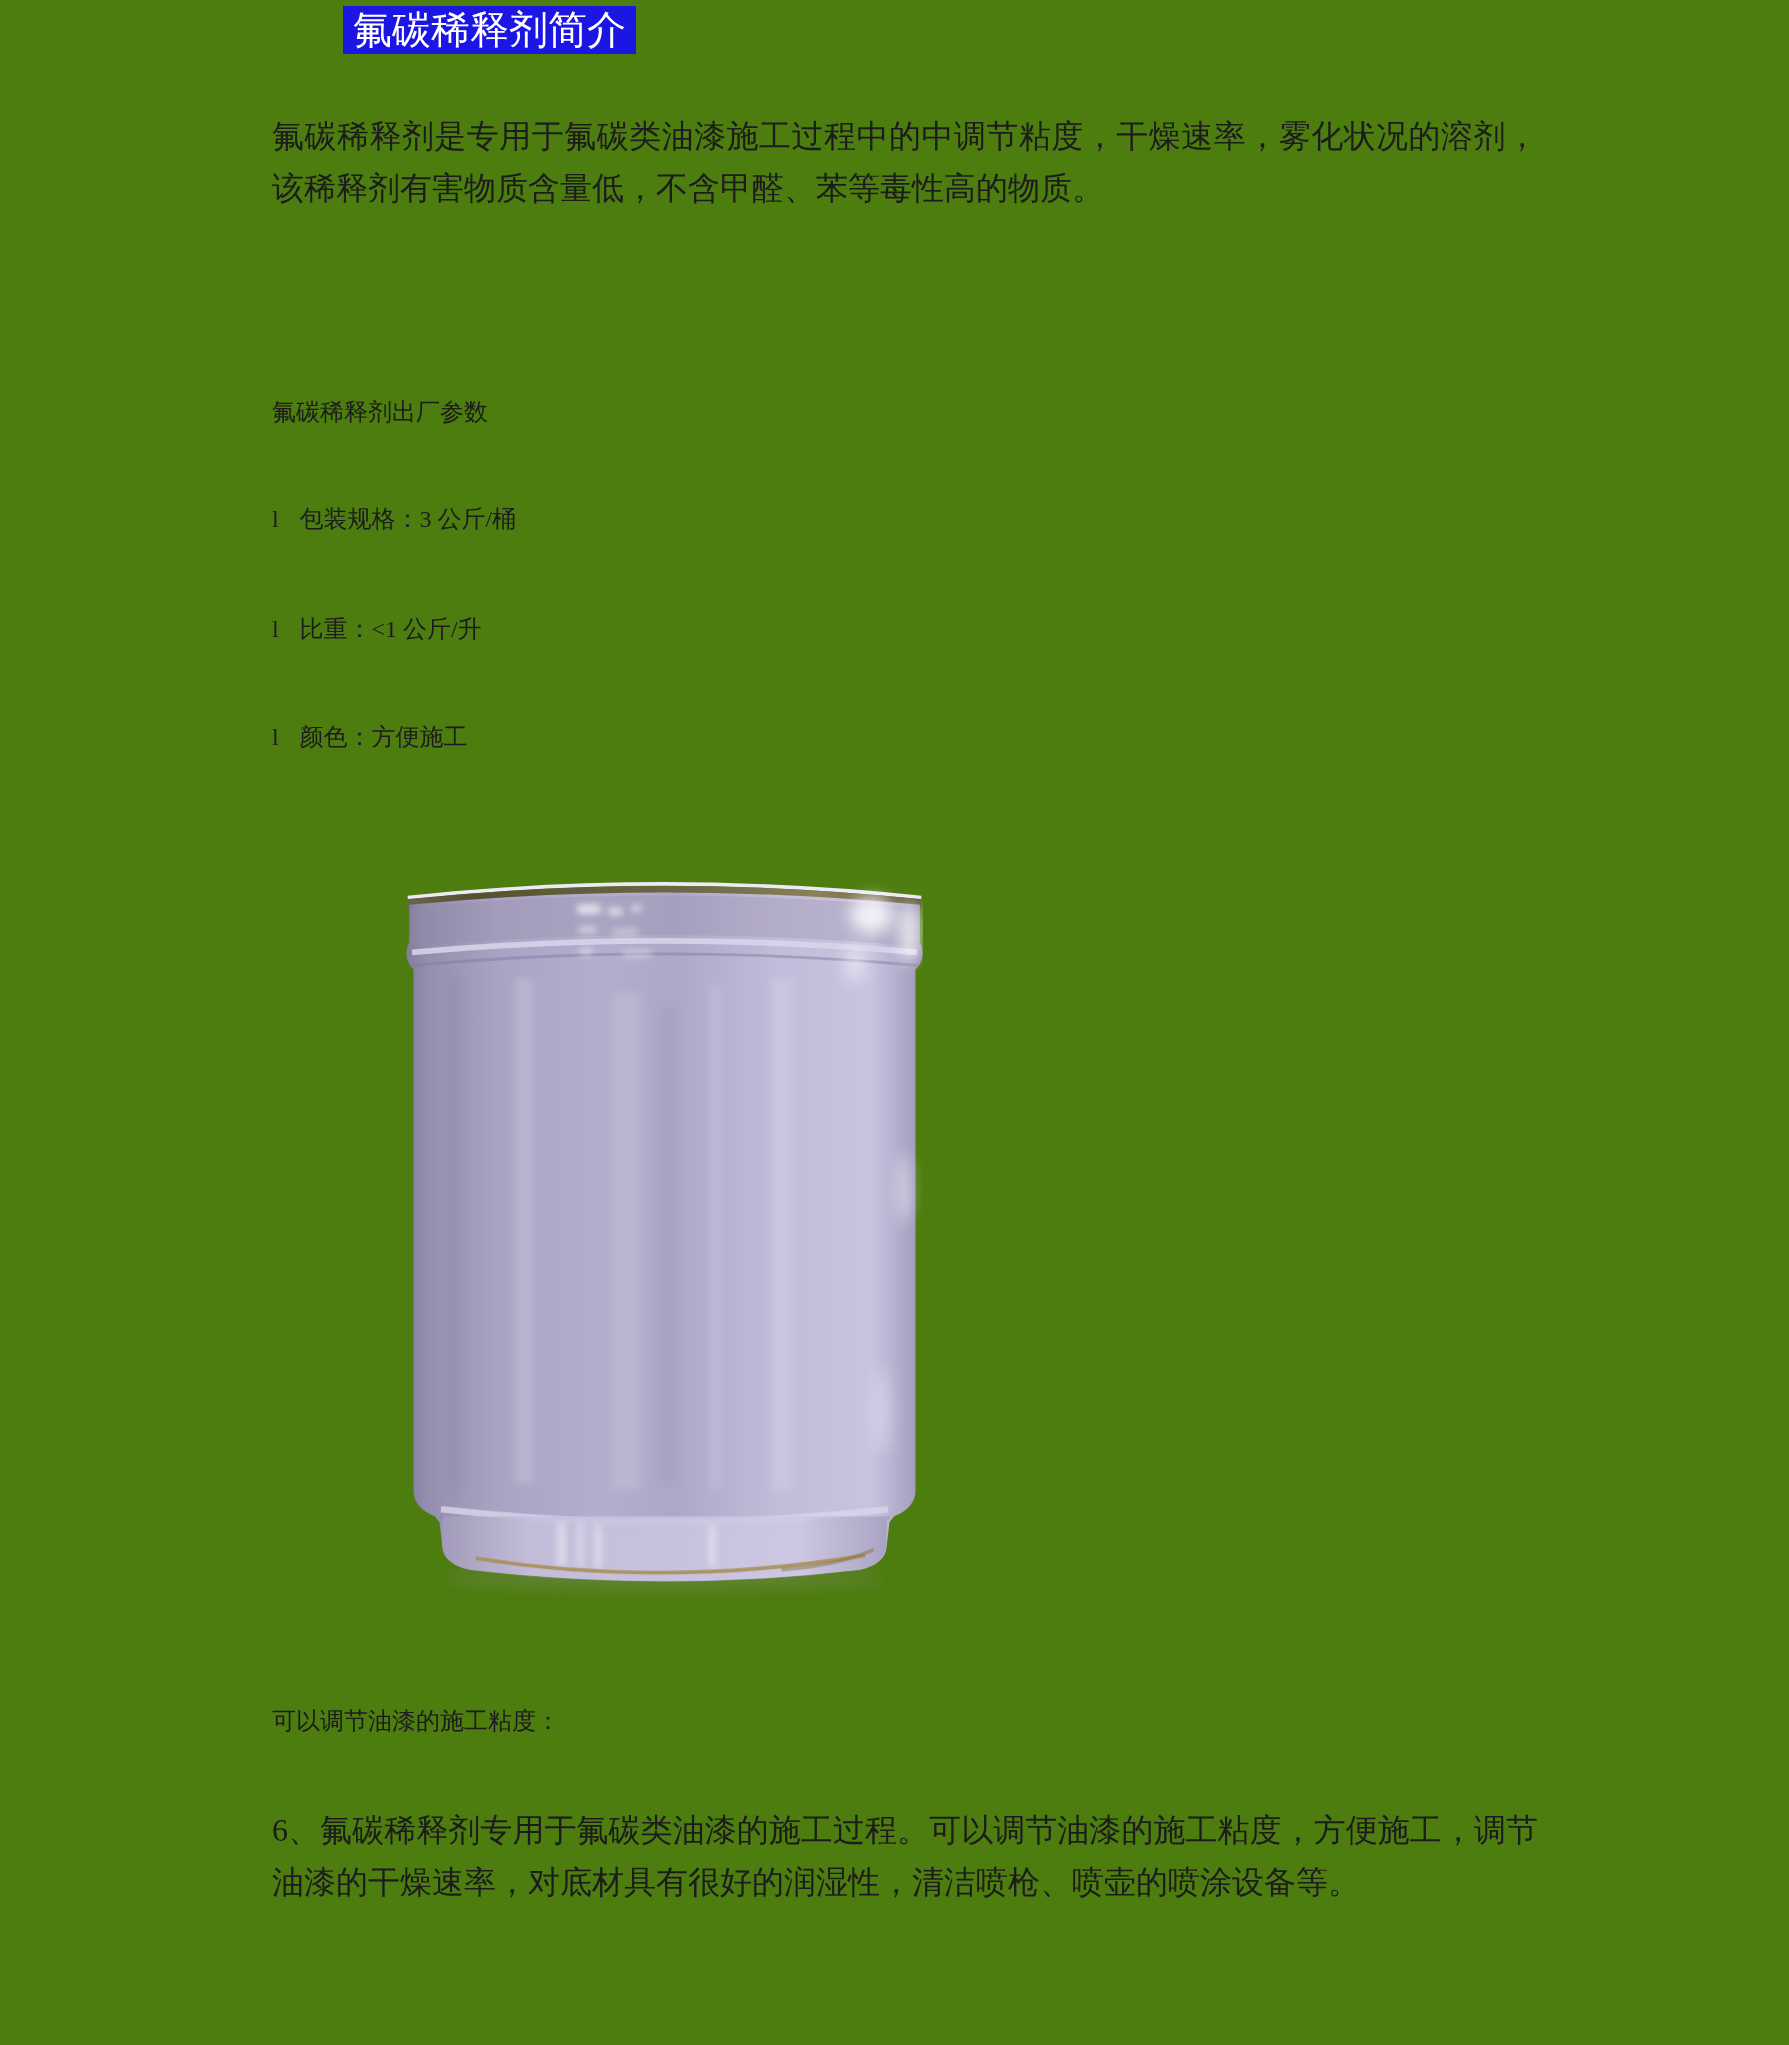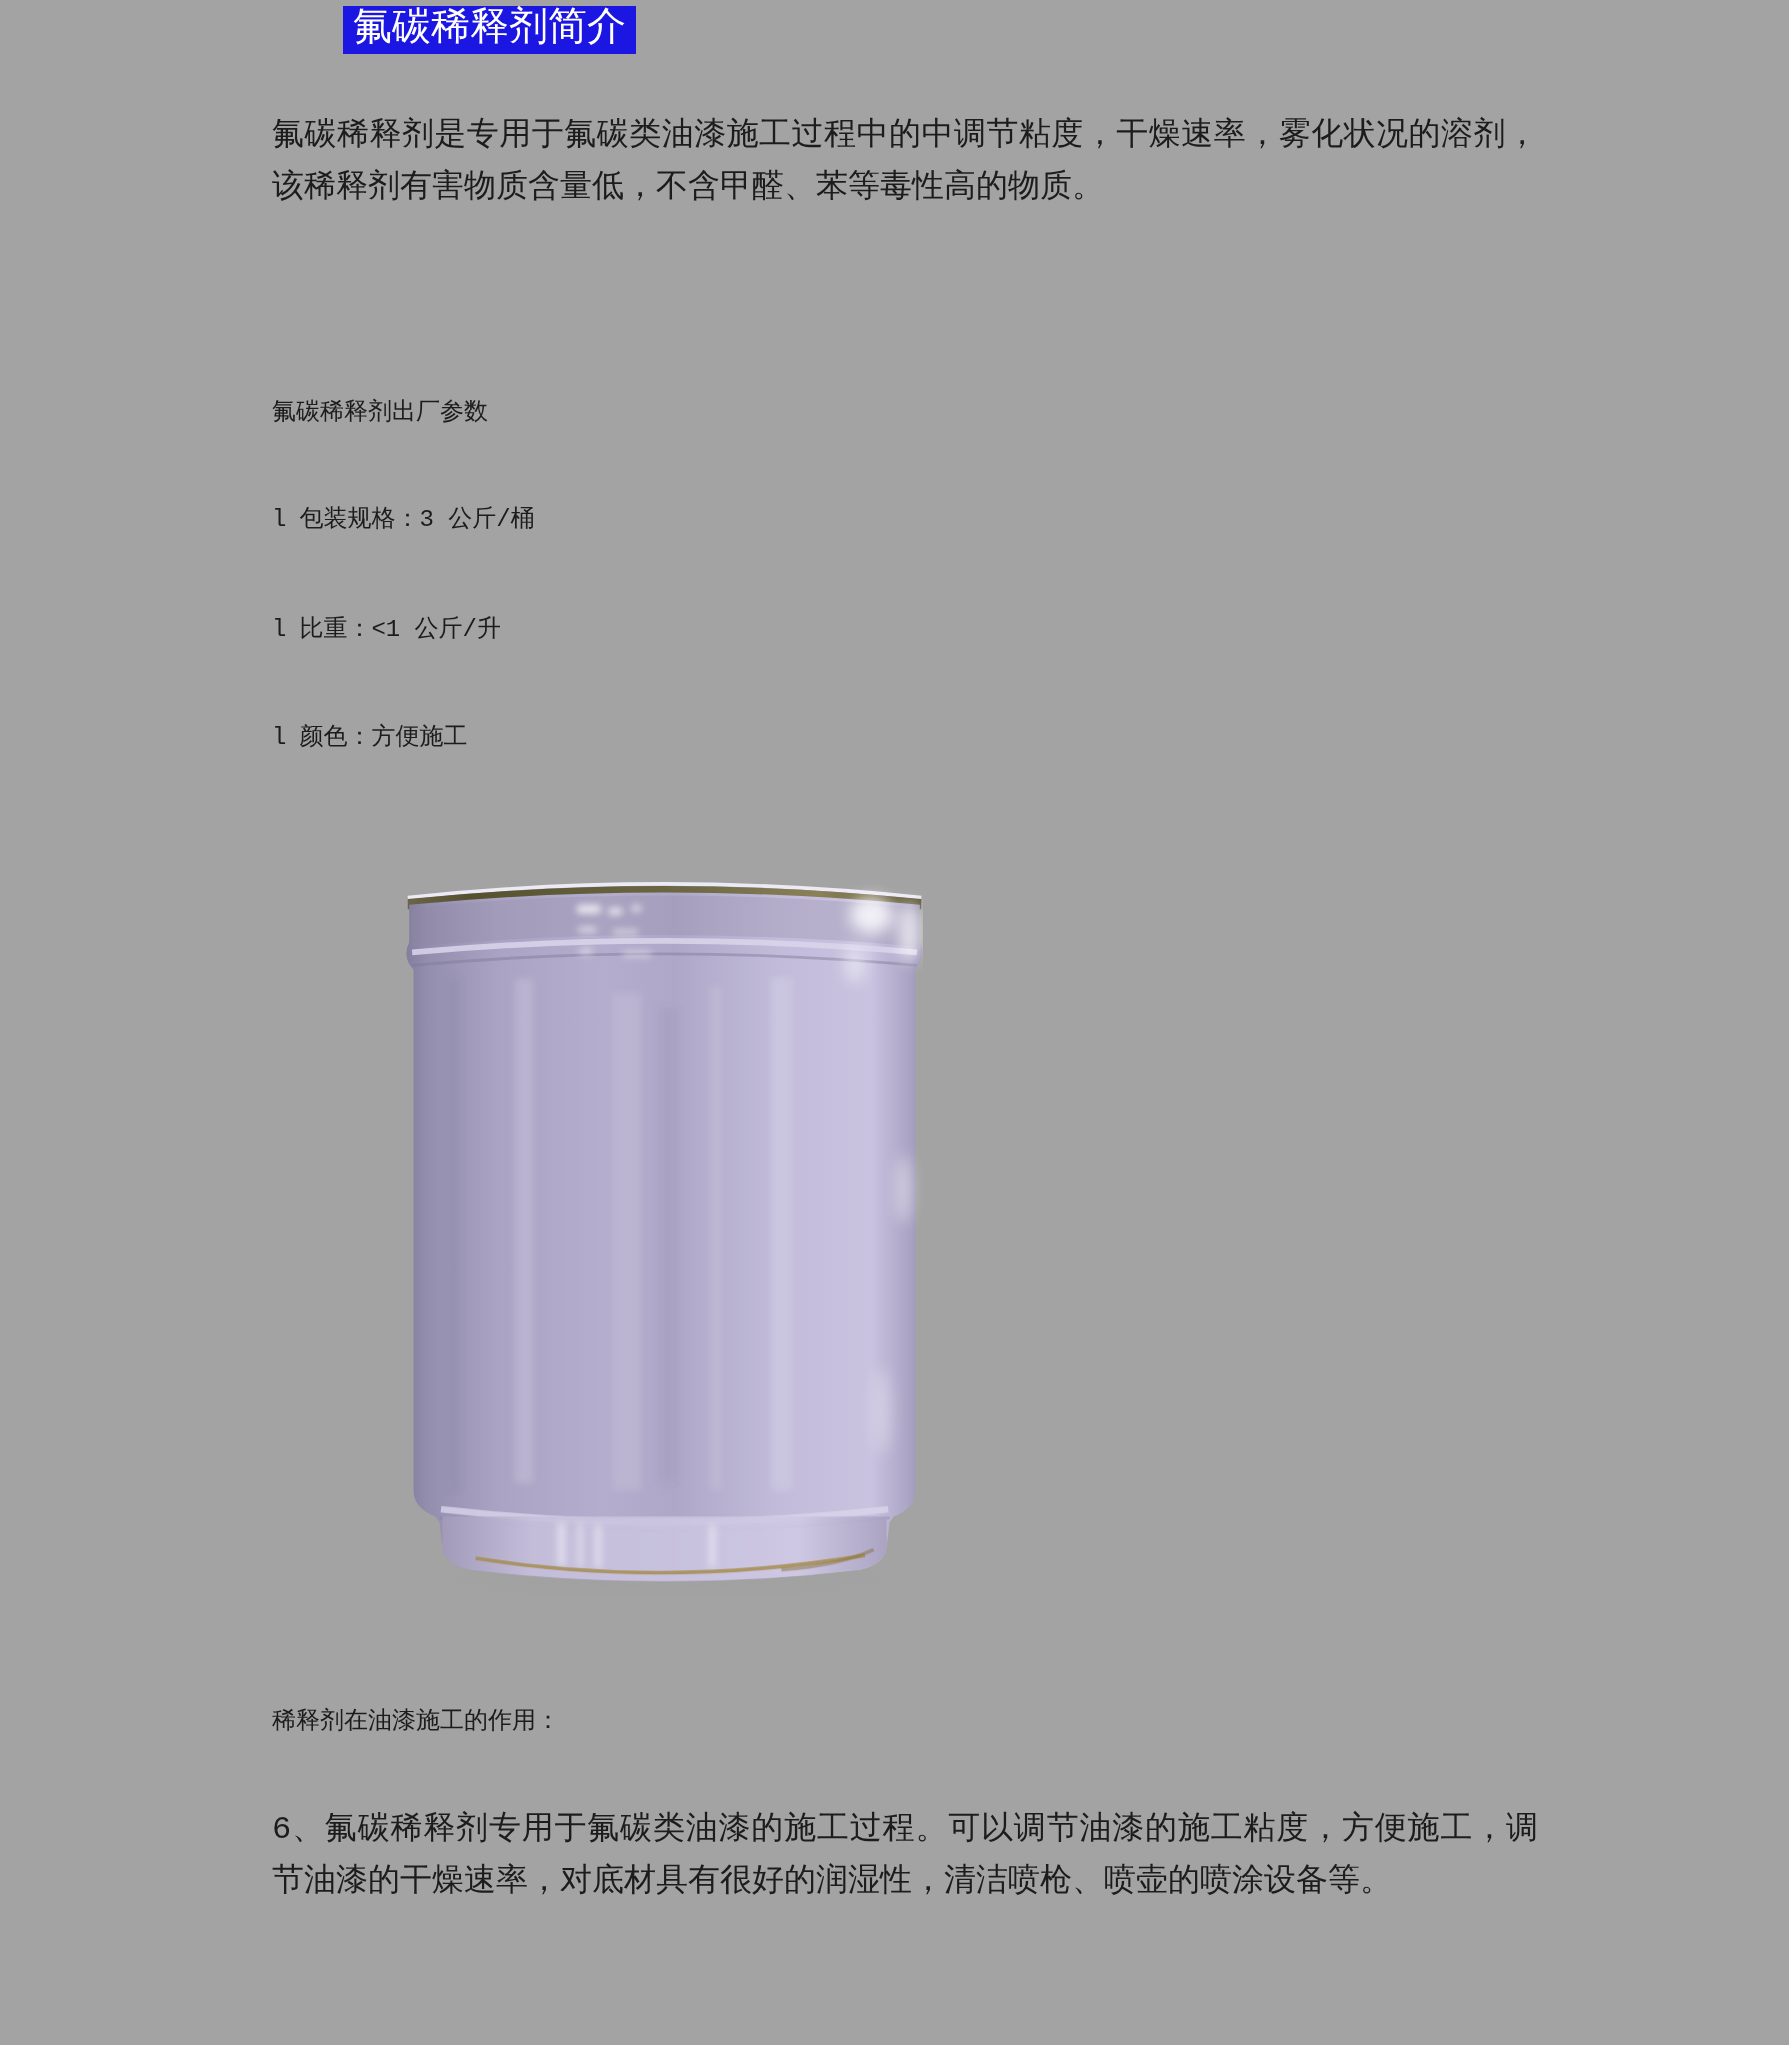--- a/index.html
+++ b/index.html
@@ -10,22 +10,22 @@
     --drum_light:#c9c3e0;
     --drum_rim:#55512f;
     --drum_rim_gold:#8a8159;
     --drum_base_gold:#a68d50;
   }
   html,body{margin:0;padding:0;background:#ffffff;}
   .page{
     position:relative;
     width:1789px;
     height:2046px;
-    background:#a3a3a3;
-    font-family:Liberation Mono, monospace;
+    background:#4d7c0f;
+    font-family:Liberation Serif, serif;
     color:var(--text,#1c1c1c);
     overflow:hidden;
   }
   .title{
     position:absolute;
     left:343px; top:5.8px;
     display:inline-block;
     background:var(--title_bg,#1c16e2);
     color:var(--title_fg,#ffffff);
     font-size:39px;
@@ -168,19 +168,19 @@
         <rect x="238" y="915" width="6" height="62"></rect>
         <rect x="262" y="918" width="8" height="60"></rect>
         <rect x="420" y="918" width="8" height="58"></rect>
       </g>
 
       <path d="M96,964 Q358,1006 636,960" stroke="var(--drum_base_gold,#a68d50)" stroke-width="5" fill="none" opacity="0.85"></path>
       <path d="M520,980 Q600,974 648,952" stroke="#8a7340" stroke-width="5" fill="none" opacity="0.5"></path>
     </svg>
   </div>
 
-  <div class="single" style="top:1704px">稀释剂在油漆施工的作用：</div>
+  <div class="single" style="top:1704px">可以调节油漆的施工粘度：</div>
 
   <div class="para" style="top:1804px">6、氟碳稀释剂专用于氟碳类油漆的施工过程。可以调节油漆的施工粘度，方便施工，调节油漆的干燥速率，对底材具有很好的润湿性，清洁喷枪、喷壶的喷涂设备等。</div>
 
 
 </div>
 
 
 </body></html>

